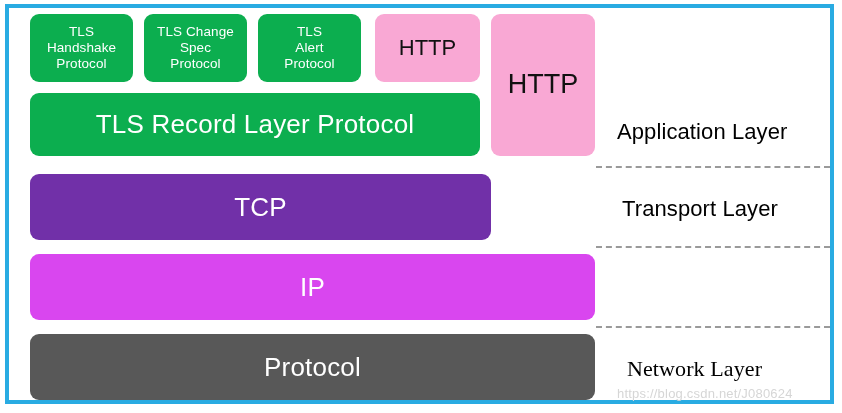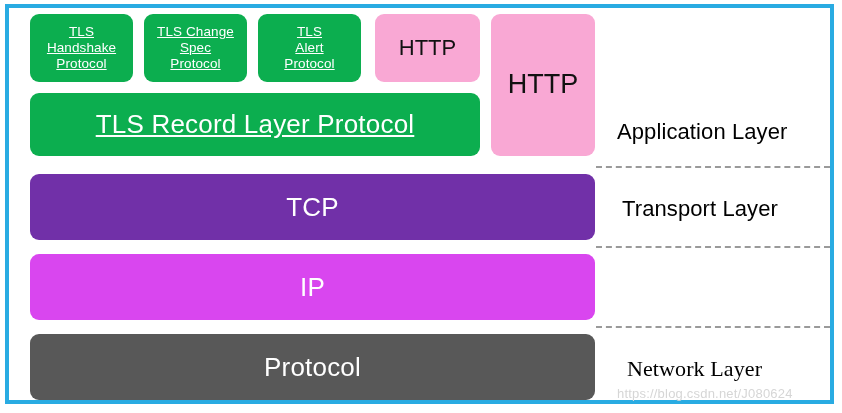--- a/index.html
+++ b/index.html
@@ -33,21 +33,21 @@
     box-sizing: border-box;
     display: flex;
     align-items: center;
     justify-content: center;
     text-align: center;
     color: #ffffff;
     border-radius: 9px;
     line-height: 1.18;
     -webkit-font-smoothing: antialiased;
   }
-  .green  { background: #0CAE4F; text-decoration: underline; }
+  .green  { background: #0CAE4F; }
   .blue   { background: #f9a8d4; color: #111111; }
   .purple { background: #7130A8; }
   .orange { background: #d946ef; }
   .gray   { background: #585858; }
 
   .small-proto {
     font-size: 13.5px;
     font-weight: 400;
     letter-spacing: 0.1px;
     padding: 2px 4px;
@@ -103,21 +103,21 @@
     </div>
 
     <div class="box green big-label" style="left:21px; top:85px; width:450px; height:63px;">
       <span>TLS Record Layer Protocol</span>
     </div>
 
     <div class="box blue http-big" style="left:482px; top:6px; width:104px; height:142px;">
       <span>HTTP</span>
     </div>
 
-    <div class="box purple big-label" style="left:21px; top:166px; width:565px; height:66px;">
+    <div class="box purple big-label" style="left:21px; top:166px; width:461px; height:66px;">
       <span>TCP</span>
     </div>
 
     <div class="box orange big-label" style="left:21px; top:246px; width:565px; height:66px;">
       <span>IP</span>
     </div>
 
     <div class="box gray big-label" style="left:21px; top:326px; width:565px; height:66px;">
       <span>Protocol</span>
     </div>

